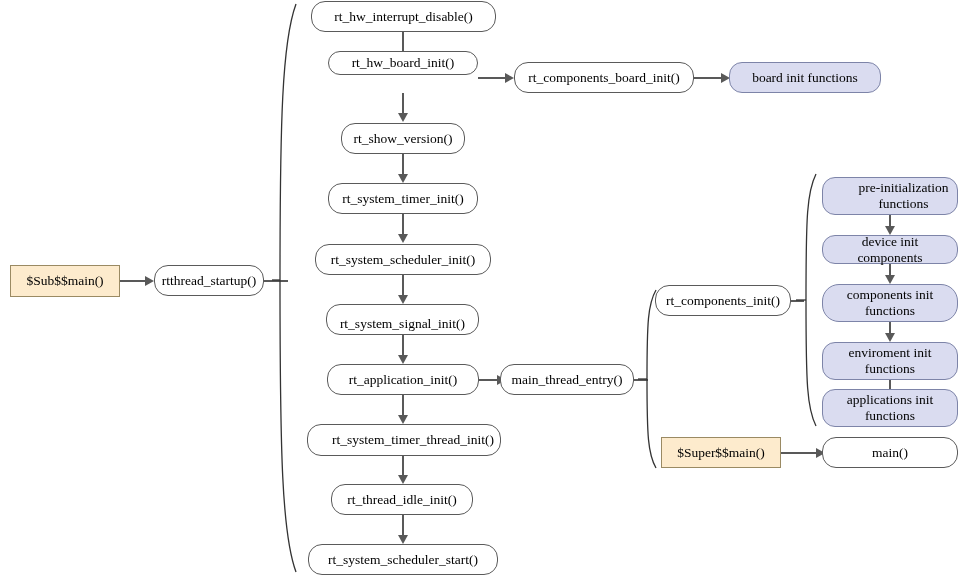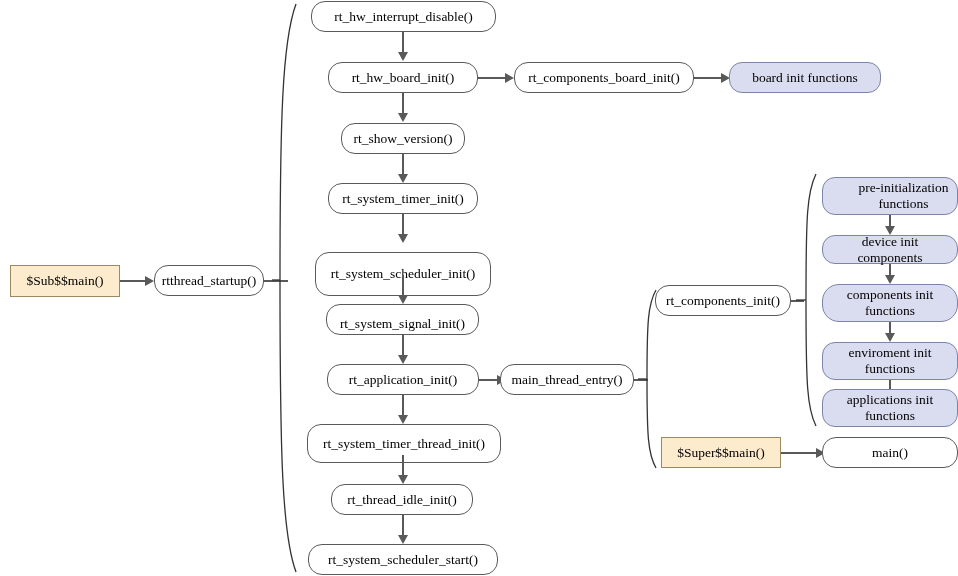--- a/index.html
+++ b/index.html
@@ -92,57 +92,57 @@
       <path d="M 8 278 L 0 278" fill="none" stroke="#333333" stroke-width="1.3"></path>
     </svg>
   </div>
 
   <div class="node" style="left:311px; top:1px; width:185px; height:31px;">
     <span>rt_hw_interrupt_disable()</span>
   </div>
   <div class="edge v" style="left:402px; top:32px; height:22px;"></div>
   <div class="arrow-d" style="left:398px; top:52px;"></div>
 
-  <div class="node" style="left:328px; top:62px; width:150px; height:31px;">
+  <div class="node" style="left:328px; top:51px; width:150px; height:24px;">
     <span>rt_hw_board_init()</span>
   </div>
   <div class="edge v" style="left:402px; top:93px; height:22px;"></div>
   <div class="arrow-d" style="left:398px; top:113px;"></div>
 
   <div class="node" style="left:341px; top:123px; width:124px; height:31px;">
     <span>rt_show_version()</span>
   </div>
   <div class="edge v" style="left:402px; top:154px; height:22px;"></div>
   <div class="arrow-d" style="left:398px; top:174px;"></div>
 
   <div class="node" style="left:328px; top:183px; width:150px; height:31px;">
     <span>rt_system_timer_init()</span>
   </div>
   <div class="edge v" style="left:402px; top:214px; height:22px;"></div>
   <div class="arrow-d" style="left:398px; top:234px;"></div>
 
-  <div class="node" style="left:315px; top:252px; width:176px; height:44px;align-items:center;">
+  <div class="node" style="left:315px; top:244px; width:176px; height:31px;align-items:center;">
     <span>rt_system_scheduler_init()</span>
   </div>
   <div class="edge v" style="left:402px; top:275px; height:22px;"></div>
   <div class="arrow-d" style="left:398px; top:295px;"></div>
 
   <div class="node" style="left:326px; top:304px; width:153px; height:31px;align-items:flex-end;">
     <span>rt_system_signal_init()</span>
   </div>
   <div class="edge v" style="left:402px; top:335px; height:22px;"></div>
   <div class="arrow-d" style="left:398px; top:355px;"></div>
 
   <div class="node" style="left:327px; top:364px; width:152px; height:31px;">
     <span>rt_application_init()</span>
   </div>
   <div class="edge v" style="left:402px; top:395px; height:22px;"></div>
   <div class="arrow-d" style="left:398px; top:415px;"></div>
 
-  <div class="node" style="left:307px; top:424px; width:194px; height:39px;">
+  <div class="node" style="left:307px; top:424px; width:194px; height:32px;justify-content:flex-end;">
     <span>rt_system_timer_thread_init()</span>
   </div>
   <div class="edge v" style="left:402px; top:455px; height:22px;"></div>
   <div class="arrow-d" style="left:398px; top:475px;"></div>
 
   <div class="node" style="left:331px; top:484px; width:142px; height:31px;">
     <span>rt_thread_idle_init()</span>
   </div>
   <div class="edge v" style="left:402px; top:515px; height:22px;"></div>
   <div class="arrow-d" style="left:398px; top:535px;"></div>

